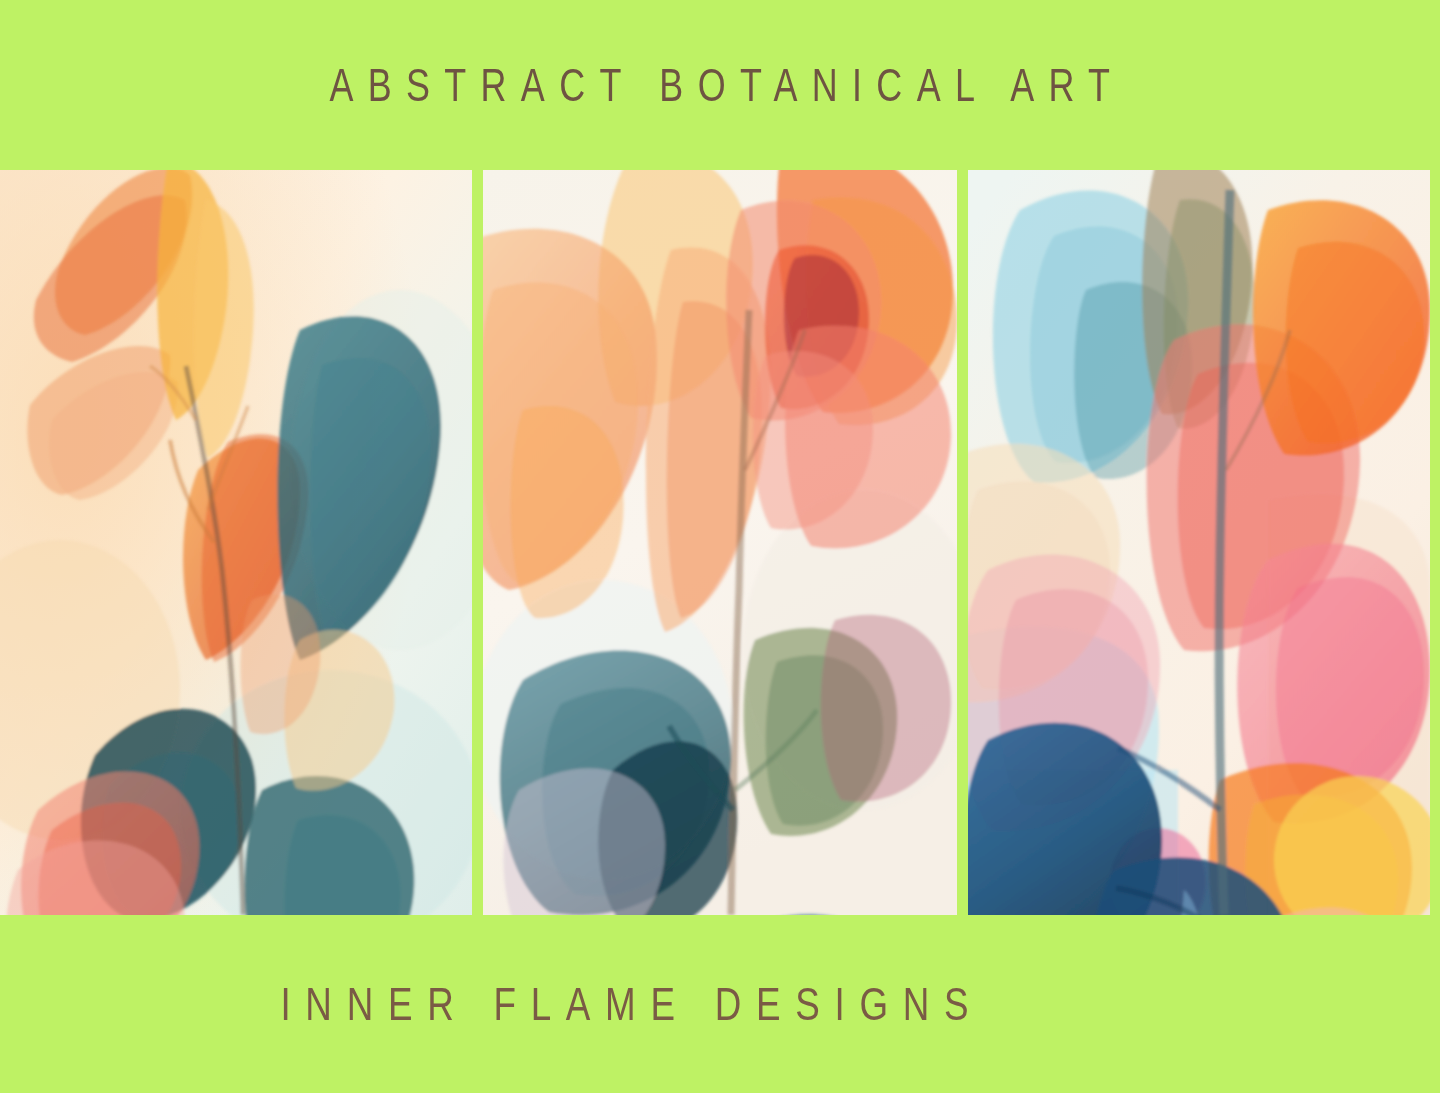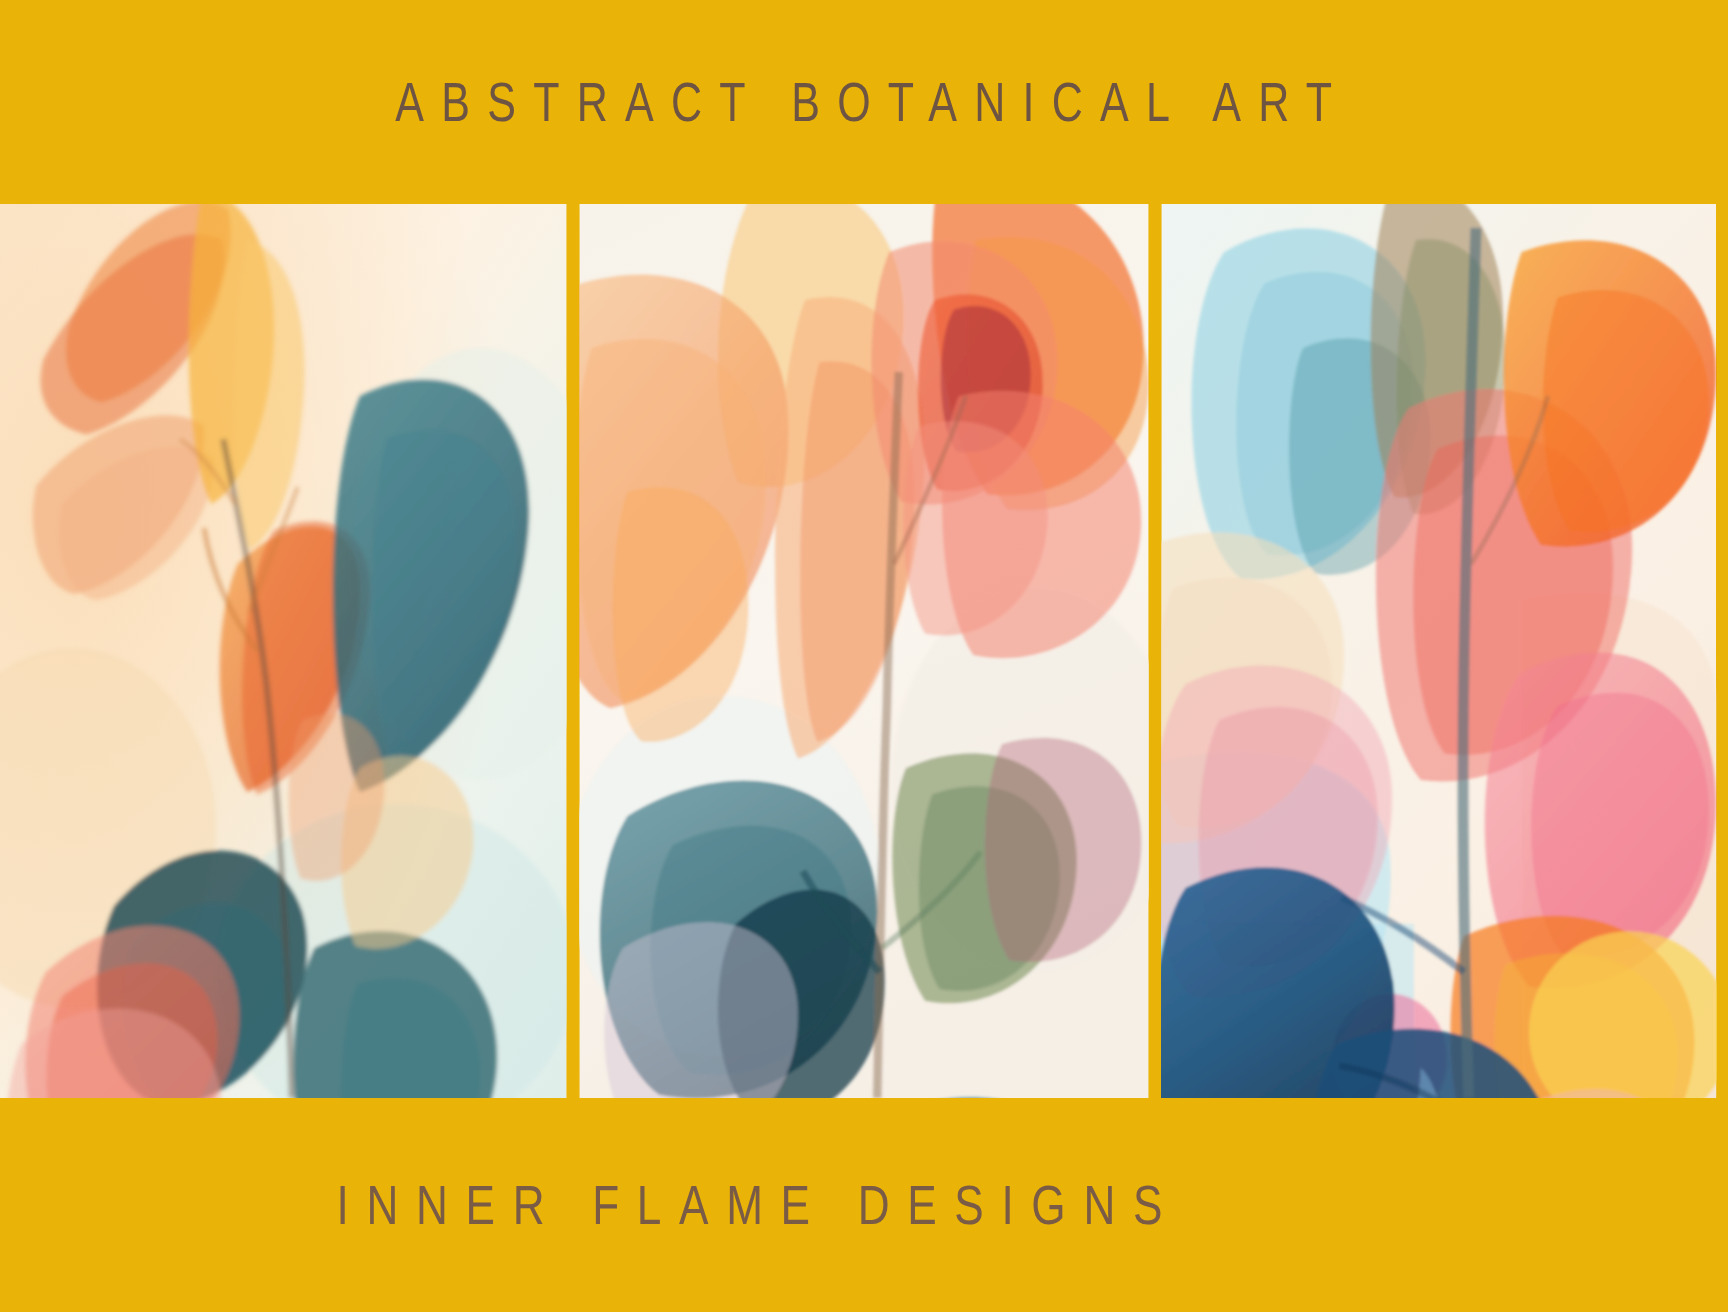--- a/index.html
+++ b/index.html
@@ -3,21 +3,21 @@
 <meta charset="utf-8">
 <style>
   html,body{margin:0;padding:0;}
   body{
     width:1440px;height:1093px;
     background:#fdfaf2;
     font-family:"Liberation Sans", sans-serif;
     overflow:hidden;
     position:relative;
   }
-  .stage{position:absolute;inset:0;background:#eab308;}
+  .stage{position:absolute;inset:0;background:#bef264;}
 
   
   .header{
     position:absolute;left:0;top:0;width:1440px;height:170px;
     display:flex;align-items:center;justify-content:center;
   }
   .title{
     font-size:46px;
     letter-spacing:0.40em;
     font-weight:400;

